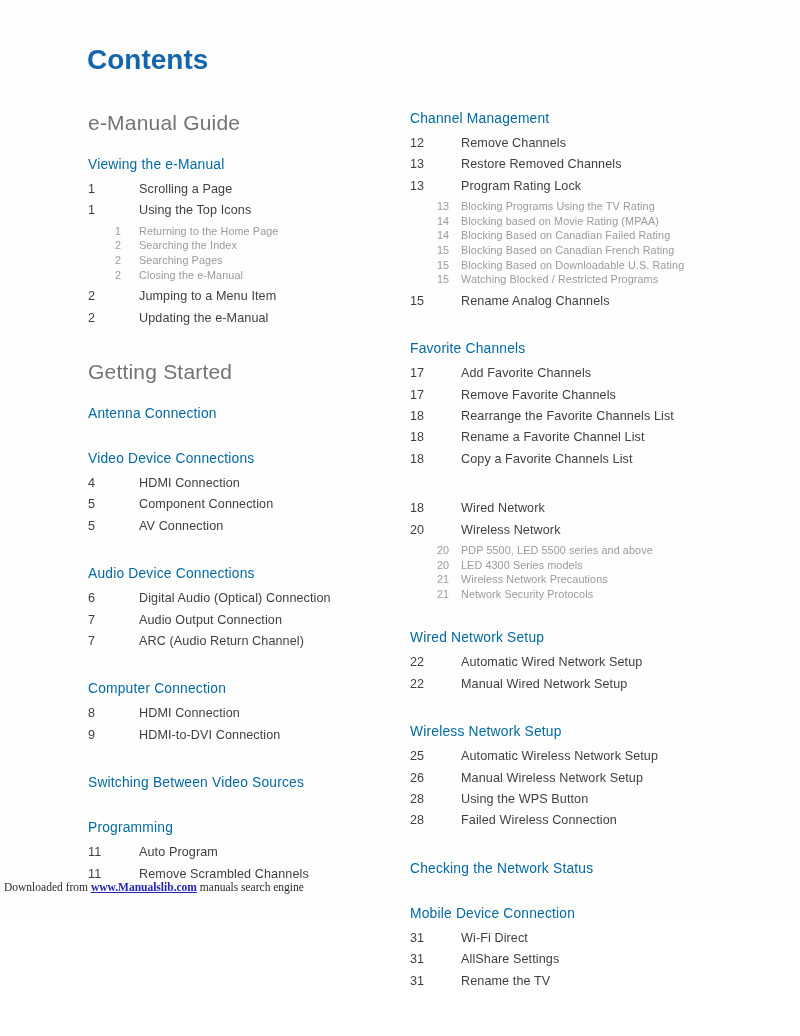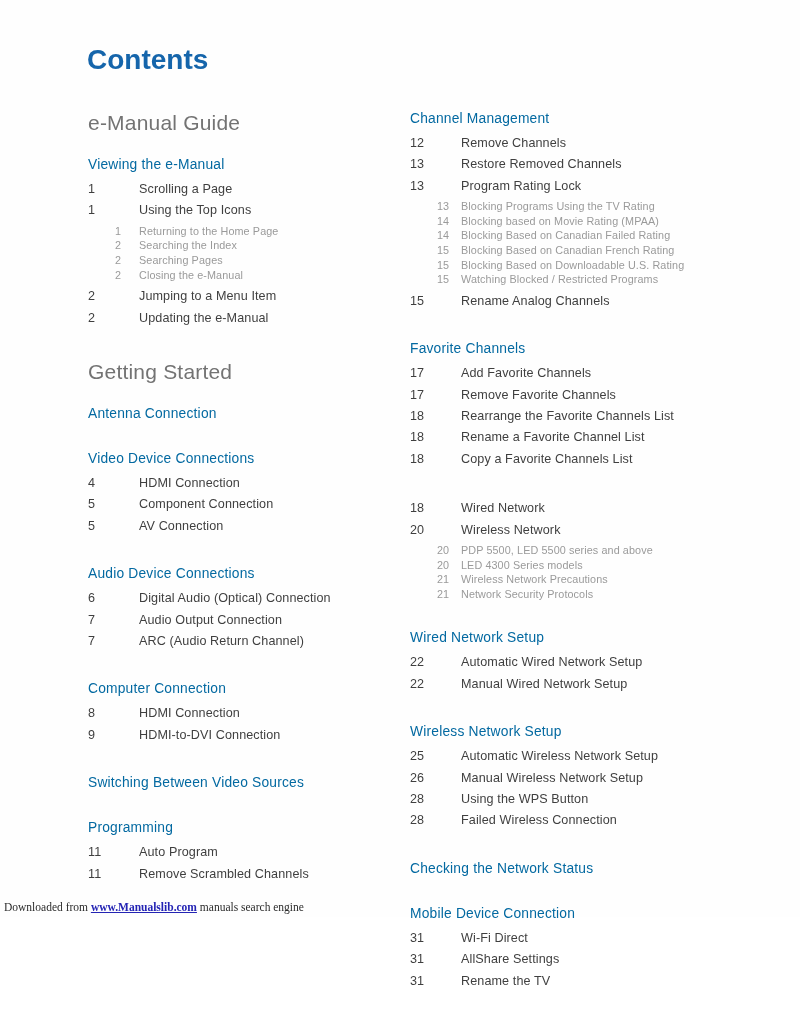--- a/index.html
+++ b/index.html
@@ -53,21 +53,21 @@
   .sublist{margin:2px 0 4px 0;}
   .subrow{
     display:flex;
     font-size:10.8px;line-height:14.6px;color:#9a9a9a;
     letter-spacing:0.1px;
   }
   .subrow .num{margin-left:27px;width:24px;flex:none;}
   .subrow .lbl{flex:1;min-width:0;}
 
   .footer{
-    position:absolute;left:4px;bottom:4px;
+    position:absolute;left:4px;bottom:24px;
     font-family:"Liberation Serif","DejaVu Serif",serif;
     font-size:11.5px;color:#2b2b2b;
   }
   .footer a{
     color:#2424b4;font-weight:bold;text-decoration:underline;
     cursor:pointer;
   }
 </style>
 </head>
 <body>

